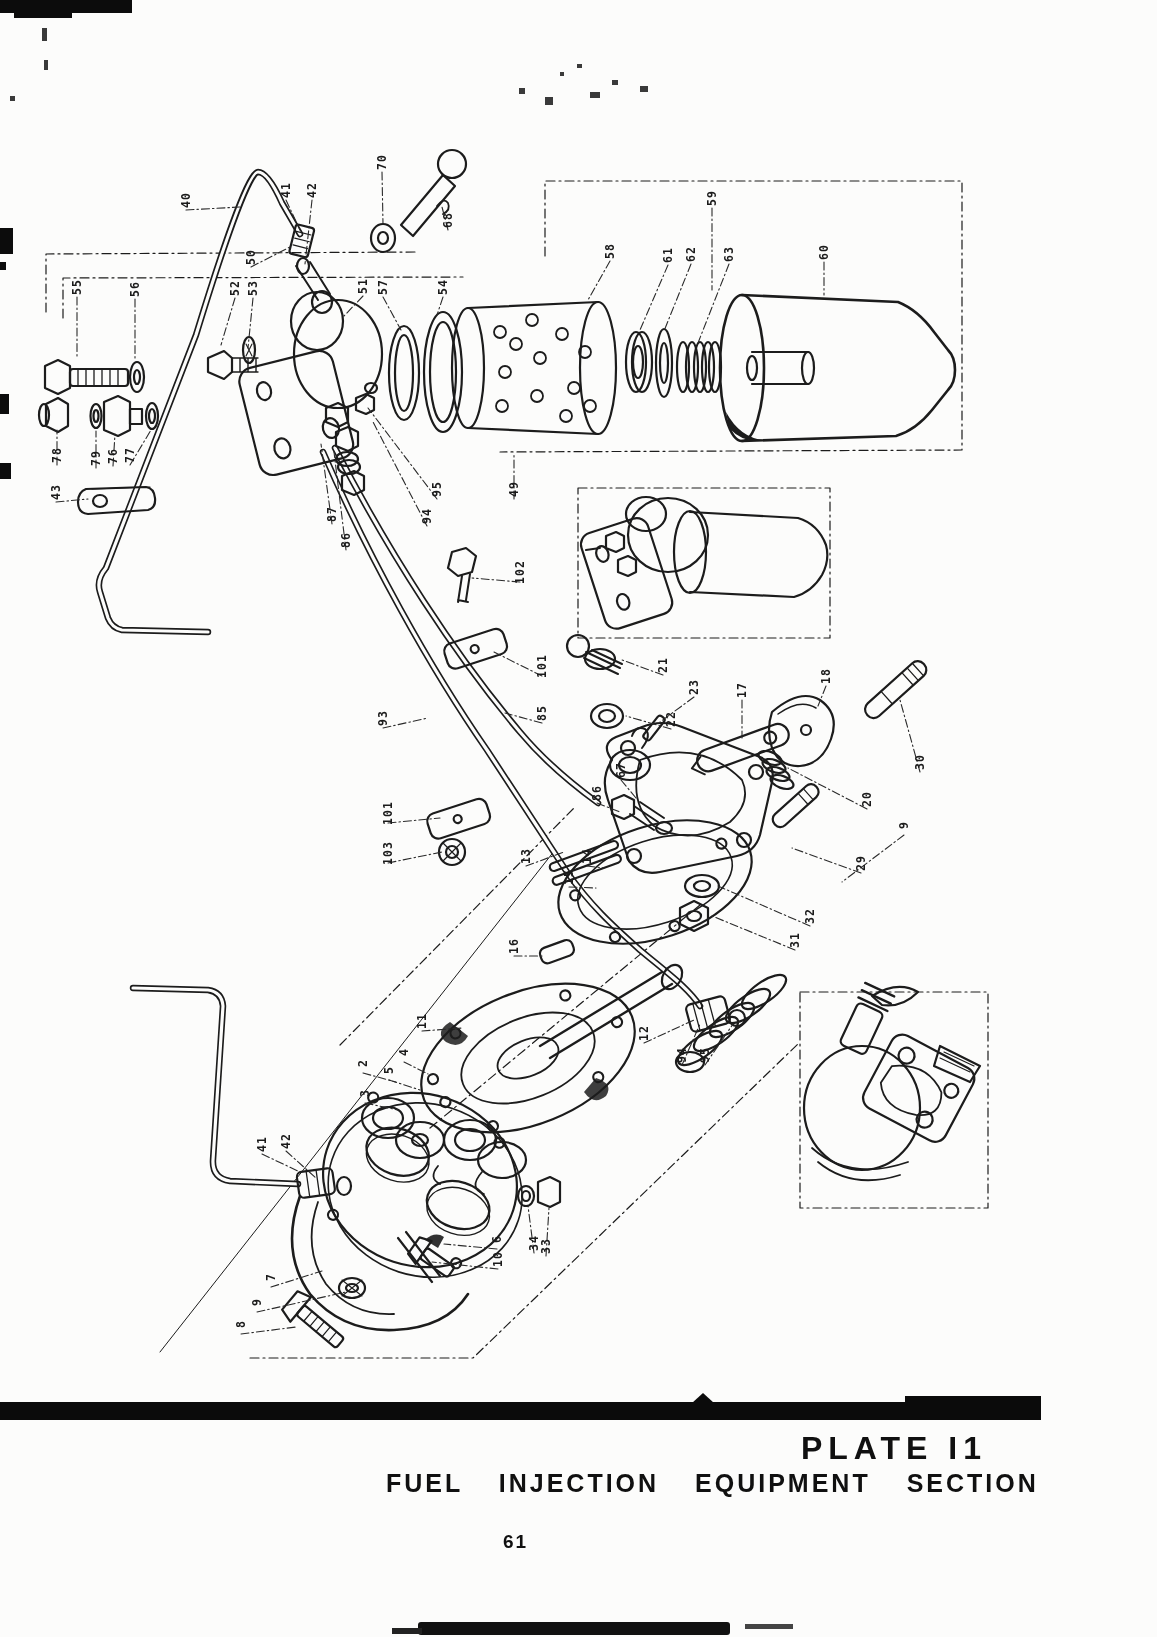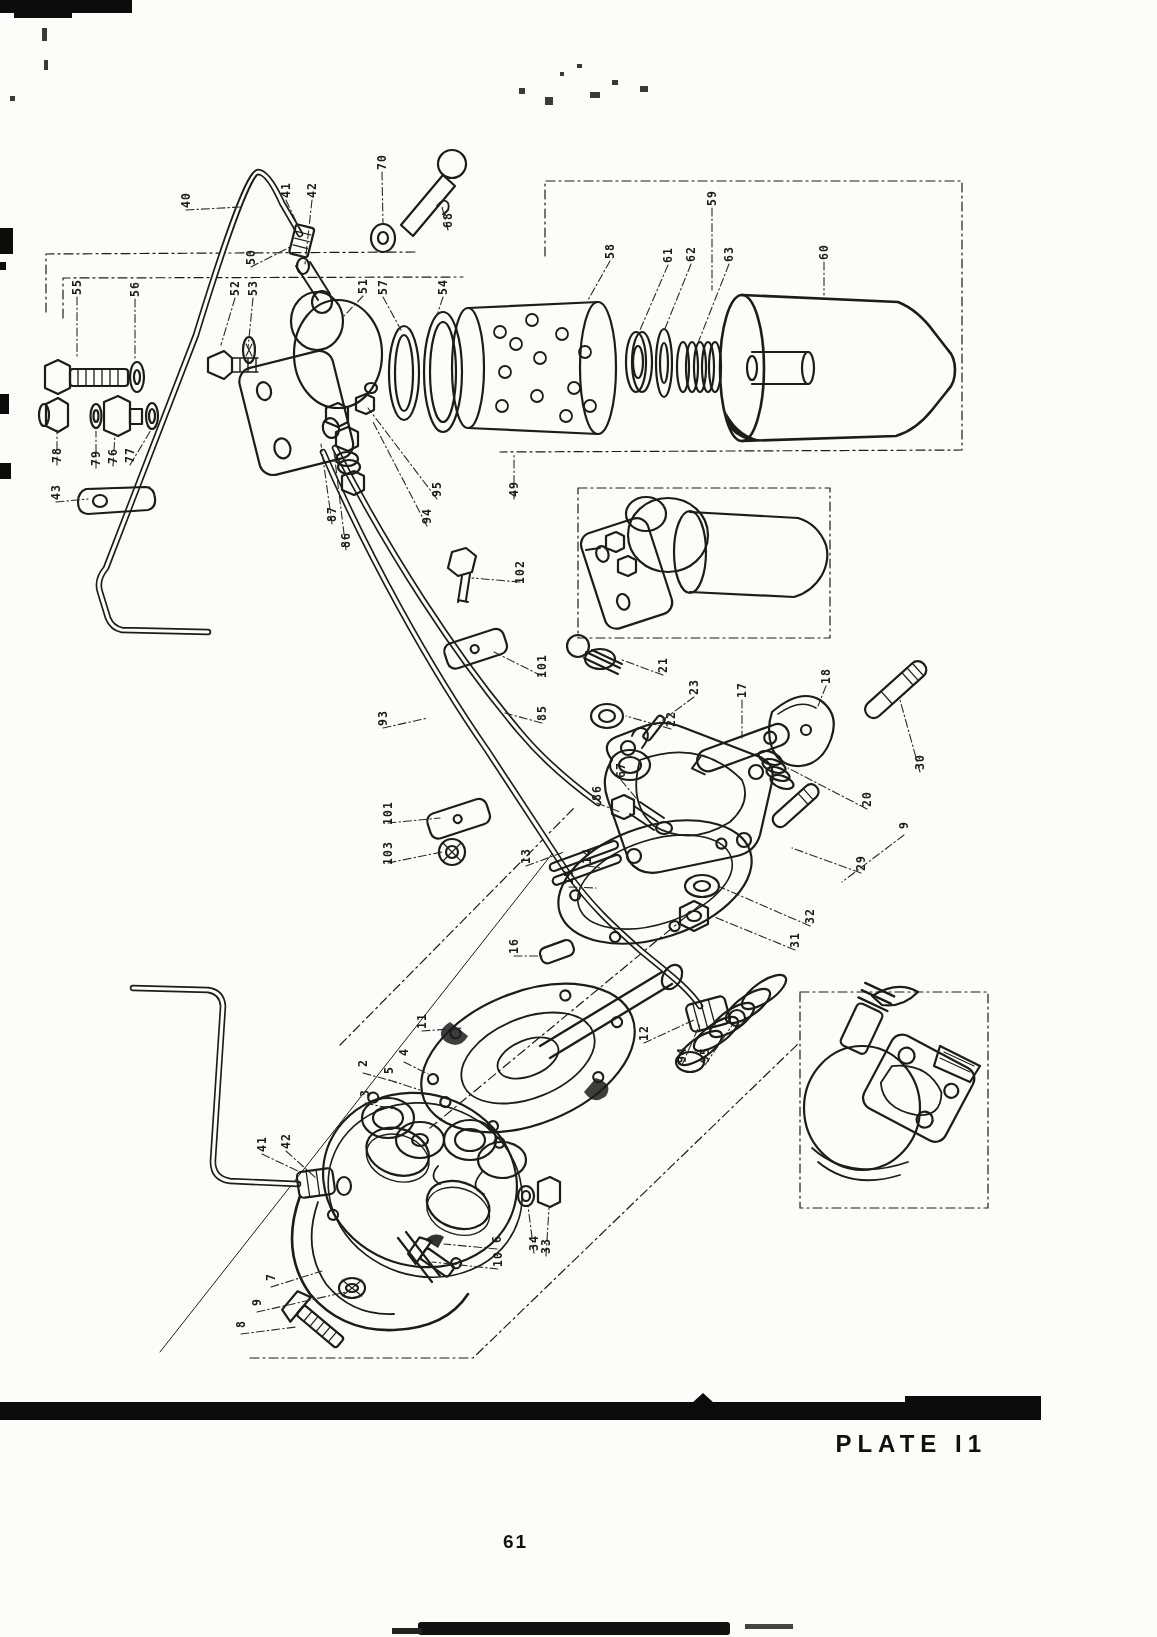--- a/index.html
+++ b/index.html
@@ -9,21 +9,21 @@
     font-family:"Liberation Sans",sans-serif;color:#161616;
   }
   svg.plate{position:absolute;left:0;top:0;}
   .callout{
     position:absolute;transform:translate(-50%,-50%) rotate(-90deg);
     font:700 11.5px "DejaVu Sans Mono",monospace;letter-spacing:1px;
     color:#1b1b1b;white-space:nowrap;user-select:none;
   }
   .caption-plate{
     position:absolute;top:1430px;right:170px;
-    font-size:24px;font-weight:700;letter-spacing:6px;color:#101010;
+    font-size:32px;font-weight:700;letter-spacing:6px;color:#101010;
   }
   .caption-section{
     position:absolute;top:1469px;left:386px;
     font-size:25px;font-weight:700;letter-spacing:3px;word-spacing:26px;color:#101010;
   }
   .page-number{
     position:absolute;top:1531px;left:503px;
     font-size:19px;font-weight:700;letter-spacing:2px;color:#101010;
   }
   .artifact{position:absolute;background:#0c0c0c;}
@@ -529,18 +529,19 @@
   <div class="artifact gray" style="left:590px;top:92px;width:10px;height:6px"></div>
   <div class="artifact gray" style="left:612px;top:80px;width:6px;height:5px"></div>
   <div class="artifact gray" style="left:640px;top:86px;width:8px;height:6px"></div>
   <div class="artifact gray" style="left:577px;top:64px;width:5px;height:4px"></div>
 
   <div class="divider-bar"></div>
   <div class="divider-blob"></div>
   <div class="divider-notch"></div>
 
   <div class="caption-plate">PLATE I1</div>
+  <div class="caption-section">FUEL INJECTION EQUIPMENT SECTION</div>
   <div class="page-number">61</div>
 
   <div class="bottom-smudge"></div>
   <div class="bottom-smudge2"></div>
   <div class="bottom-smudge3"></div>
 </div>
 
 </body></html>

